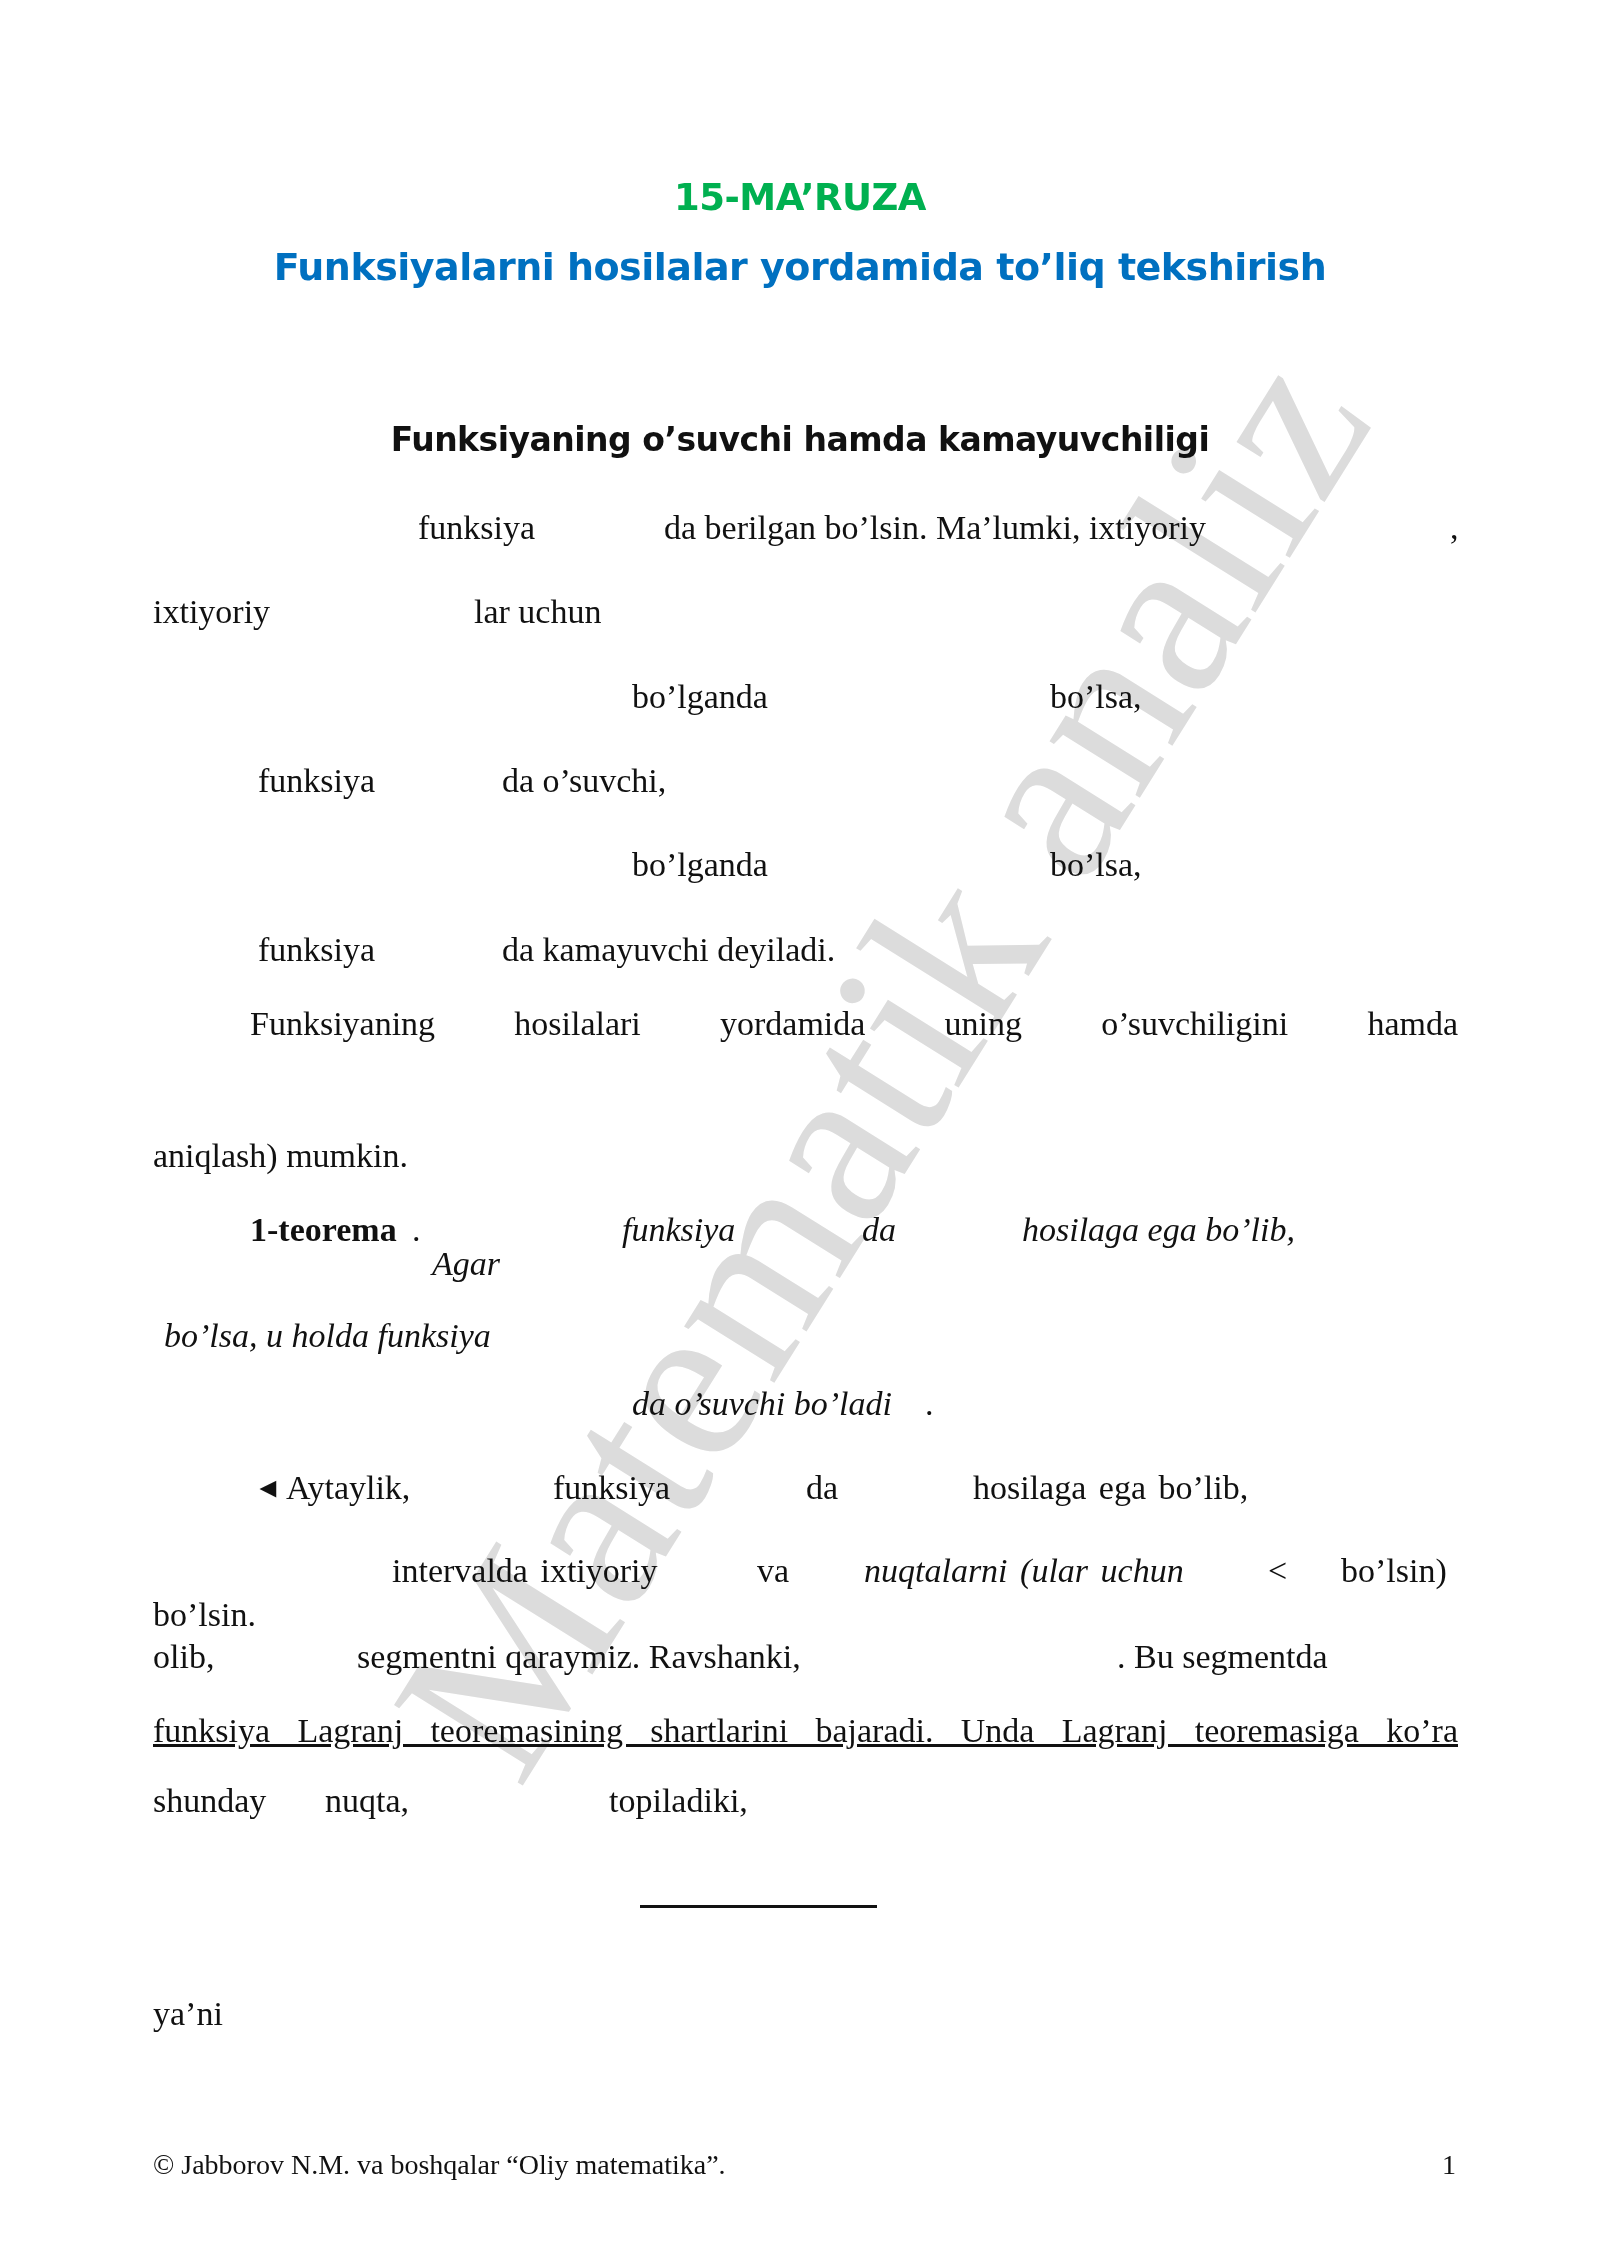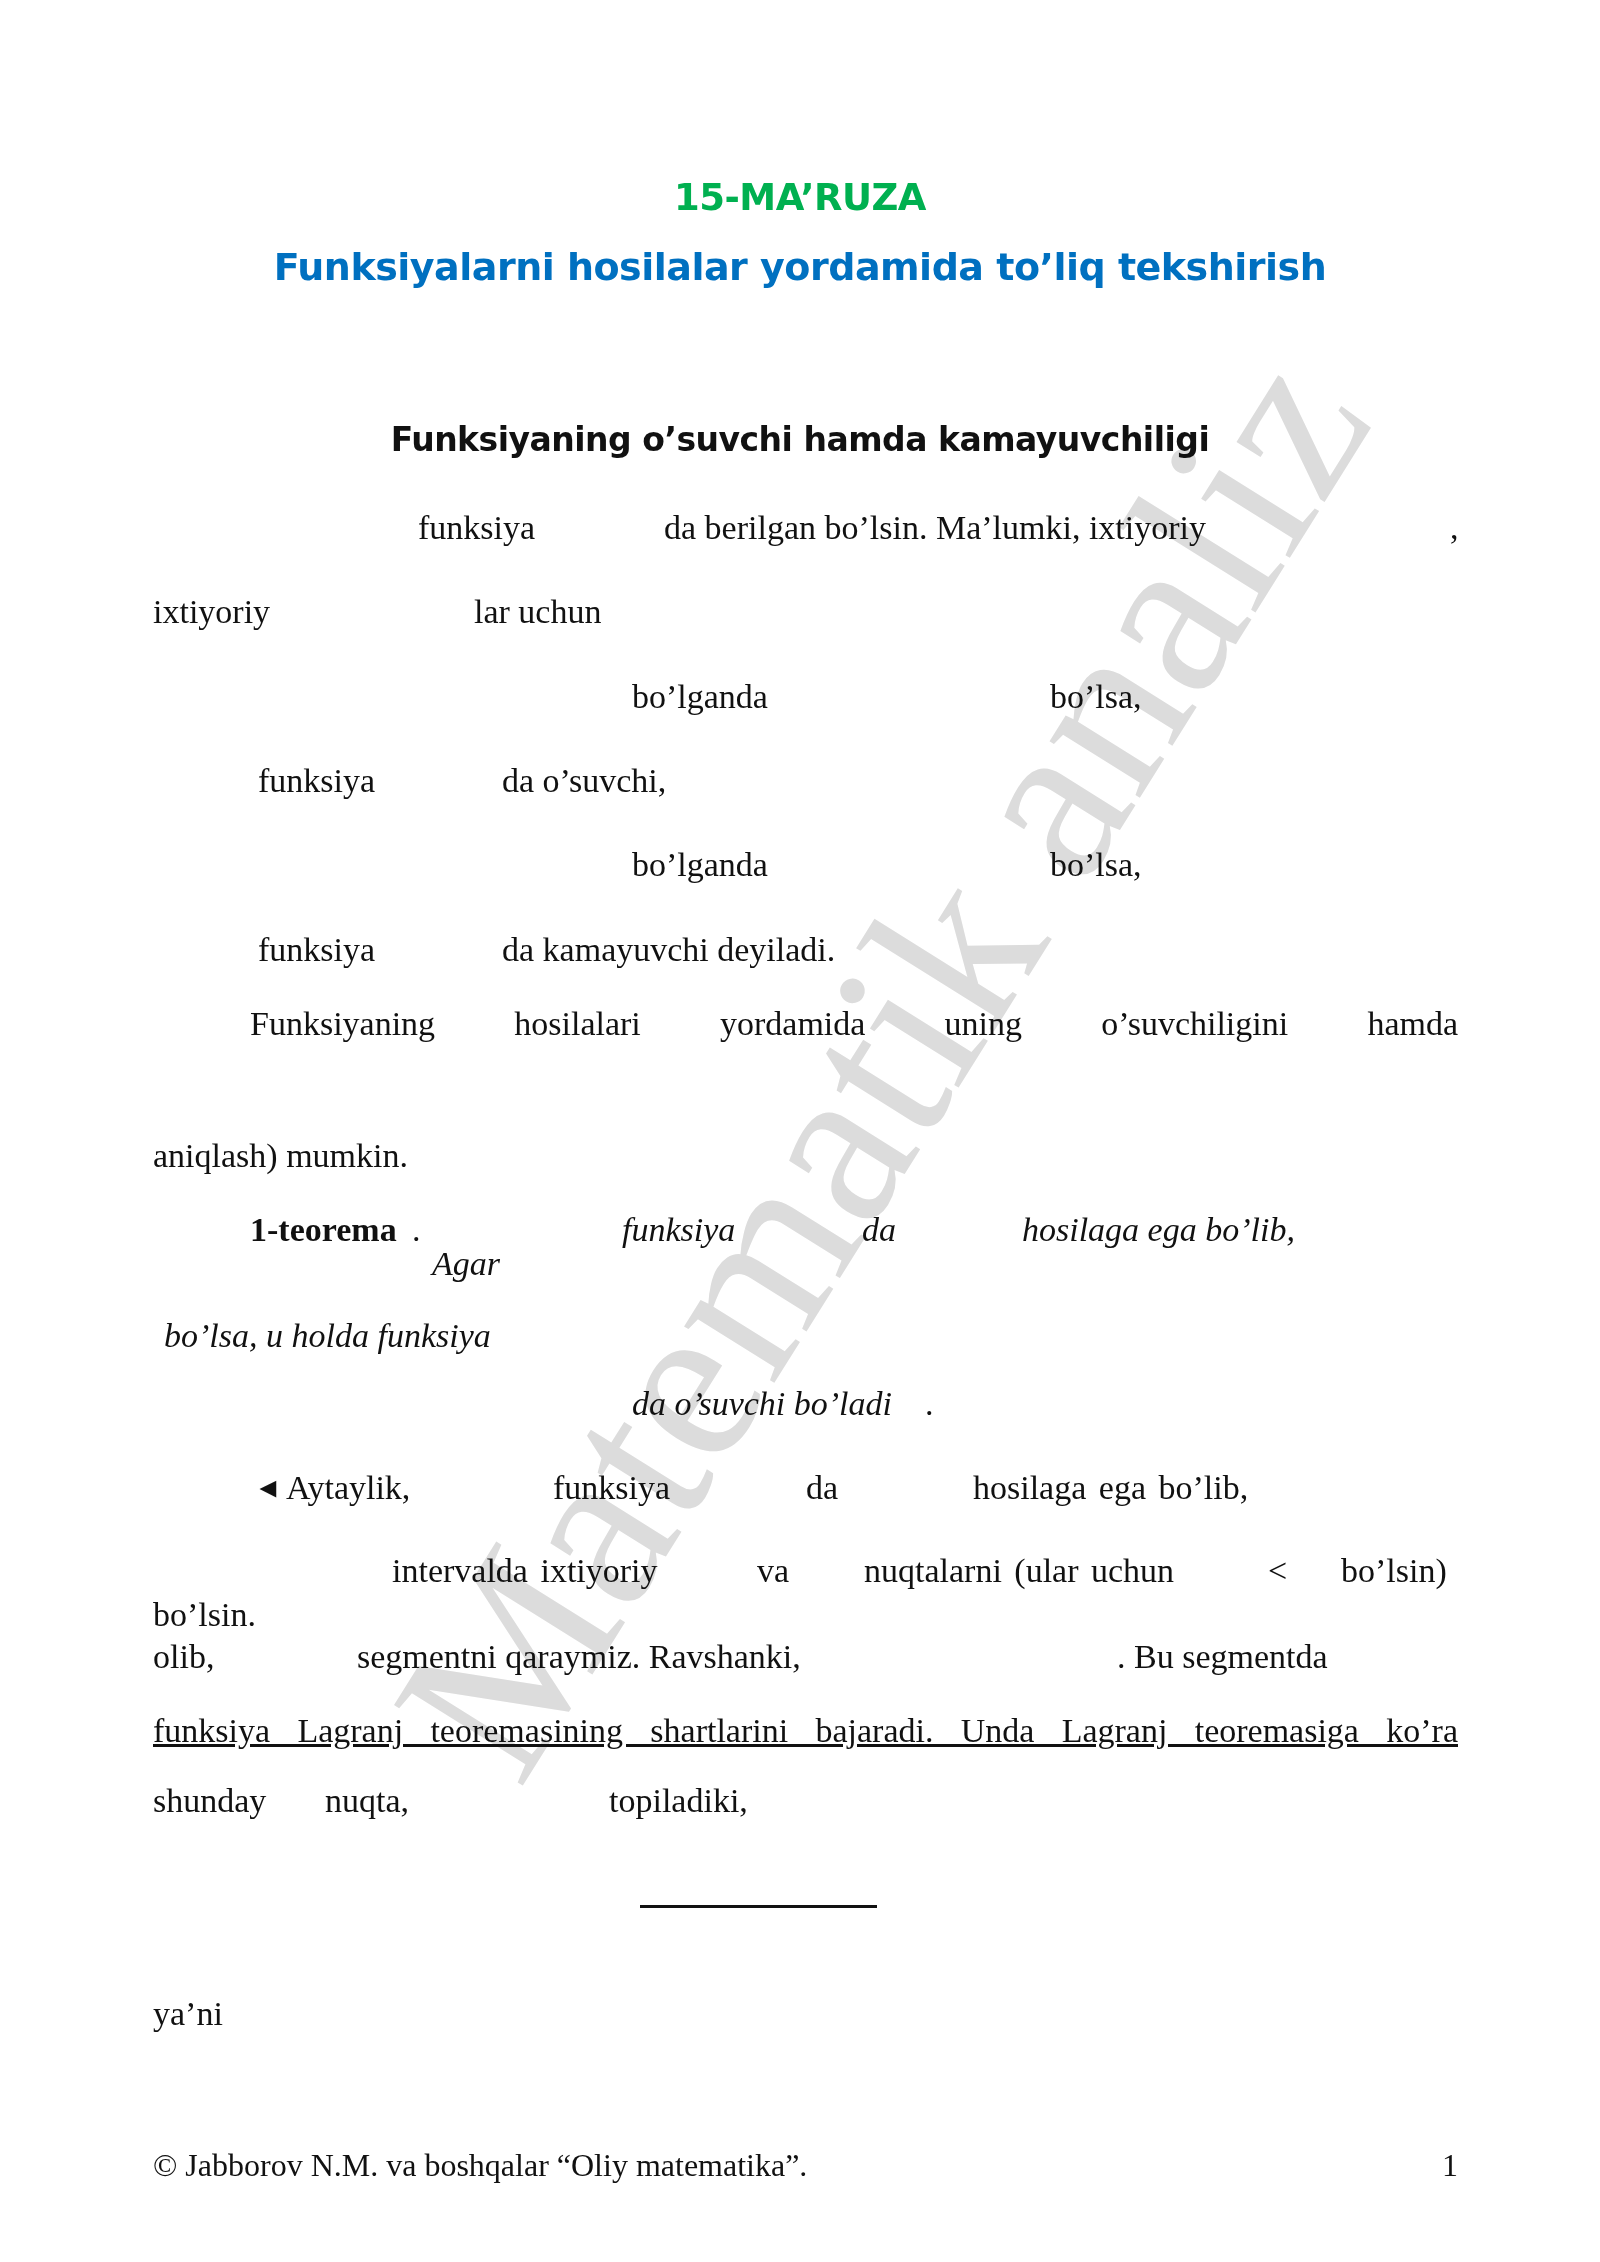--- a/index.html
+++ b/index.html
@@ -8,21 +8,21 @@
   .watermark { position:absolute; left:130px; top:1150px; font-family:"Liberation Serif", serif; font-size:232px; color:#dcdcdc; transform:rotate(-58deg); transform-origin:center; white-space:nowrap; width:1500px; text-align:center; margin-left:-30px; margin-top:-170px; z-index:0; pointer-events:none; }
   .title { position:absolute; left:0; width:1600px; text-align:center; font-family:"DejaVu Sans", sans-serif; font-weight:bold; z-index:1; }
   .t1 { top:176px; font-size:37px; color:#00b050; letter-spacing:-0.5px; }
   .t2 { top:245px; font-size:38px; color:#0070c0; letter-spacing:-0.5px; }
   .t3 { top:420px; font-size:33px; color:#111; letter-spacing:-0.5px; }
   .ln { position:absolute; font-size:34px; line-height:40px; white-space:nowrap; z-index:1; }
   .it { font-style:italic; }
   .b { font-weight:bold; }
   .just { position:absolute; left:153px; width:1305px; font-size:34px; line-height:40px; text-align:justify; text-align-last:justify; z-index:1; }
   .rule { position:absolute; left:640px; top:1905px; width:237px; height:3px; background:#111; z-index:1; }
-  .footer { position:absolute; top:2147px; font-size:32px; line-height:36px; z-index:1; white-space:nowrap; }
+  .footer { position:absolute; top:2147px; font-size:28px; line-height:36px; z-index:1; white-space:nowrap; }
 </style>
 </head>
 <body>
 
 <div class="page">
 
   <div class="watermark">Matematik analiz</div>
 
   <div class="title t1">15-MA’RUZA</div>
   <div class="title t2">Funksiyalarni hosilalar yordamida to’liq tekshirish</div>
@@ -70,21 +70,21 @@
 
   <span class="ln" style="left:254px; top:1468px; font-size:28px;">◄</span>
   <span class="ln" style="left:286px; top:1468px;">Aytaylik,</span>
   <span class="ln" style="left:553px; top:1468px;">funksiya</span>
   <span class="ln" style="left:806px; top:1468px;">da</span>
   <span class="ln" style="left:973px; top:1468px; word-spacing:4px;">hosilaga ega bo’lib,</span>
 
   <span class="ln" style="left:153px; top:1551px;margin-top:44px;">bo’lsin.</span>
   <span class="ln" style="left:392px; top:1551px; word-spacing:4px;">intervalda ixtiyoriy</span>
   <span class="ln" style="left:757px; top:1551px;">va</span>
-  <span class="ln" style="left:864px; top:1551px; word-spacing:4px;">nuqtalarni (ular uchun</span>
+  <span class="ln" style="left:864px; top:1551px; word-spacing:4px;font-style:italic;">nuqtalarni (ular uchun</span>
   <span class="ln" style="left:1268px; top:1551px;">&lt;</span>
   <span class="ln" style="left:1341px; top:1551px;">bo’lsin)</span>
 
   <span class="ln" style="left:153px; top:1637px;">olib,</span>
   <span class="ln" style="left:357px; top:1637px;">segmentni qaraymiz. Ravshanki,</span>
   <span class="ln" style="left:1117px; top:1637px;">. Bu segmentda</span>
 
   <div class="just" style="top:1711px;text-decoration:underline;">funksiya Lagranj teoremasining shartlarini bajaradi. Unda Lagranj teoremasiga ko’ra</div>
 
   <span class="ln" style="left:153px; top:1781px;">shunday</span>

